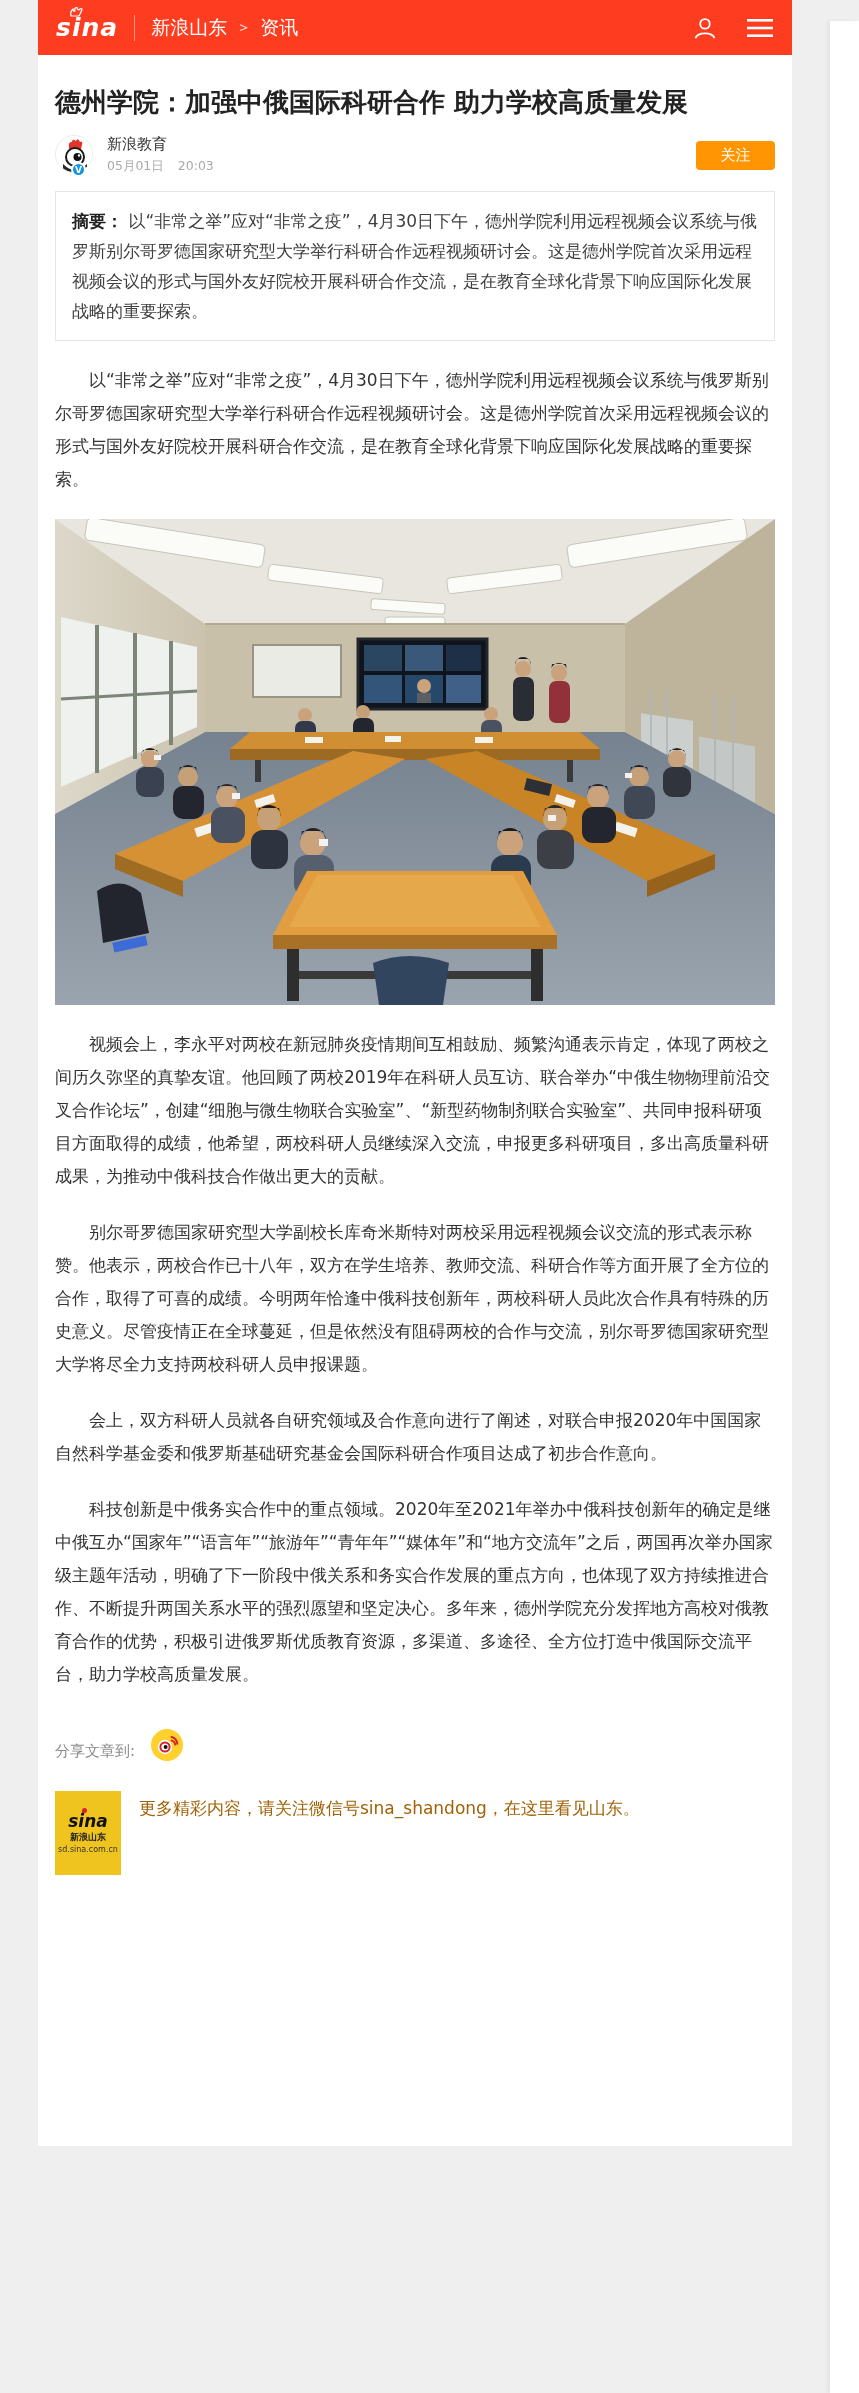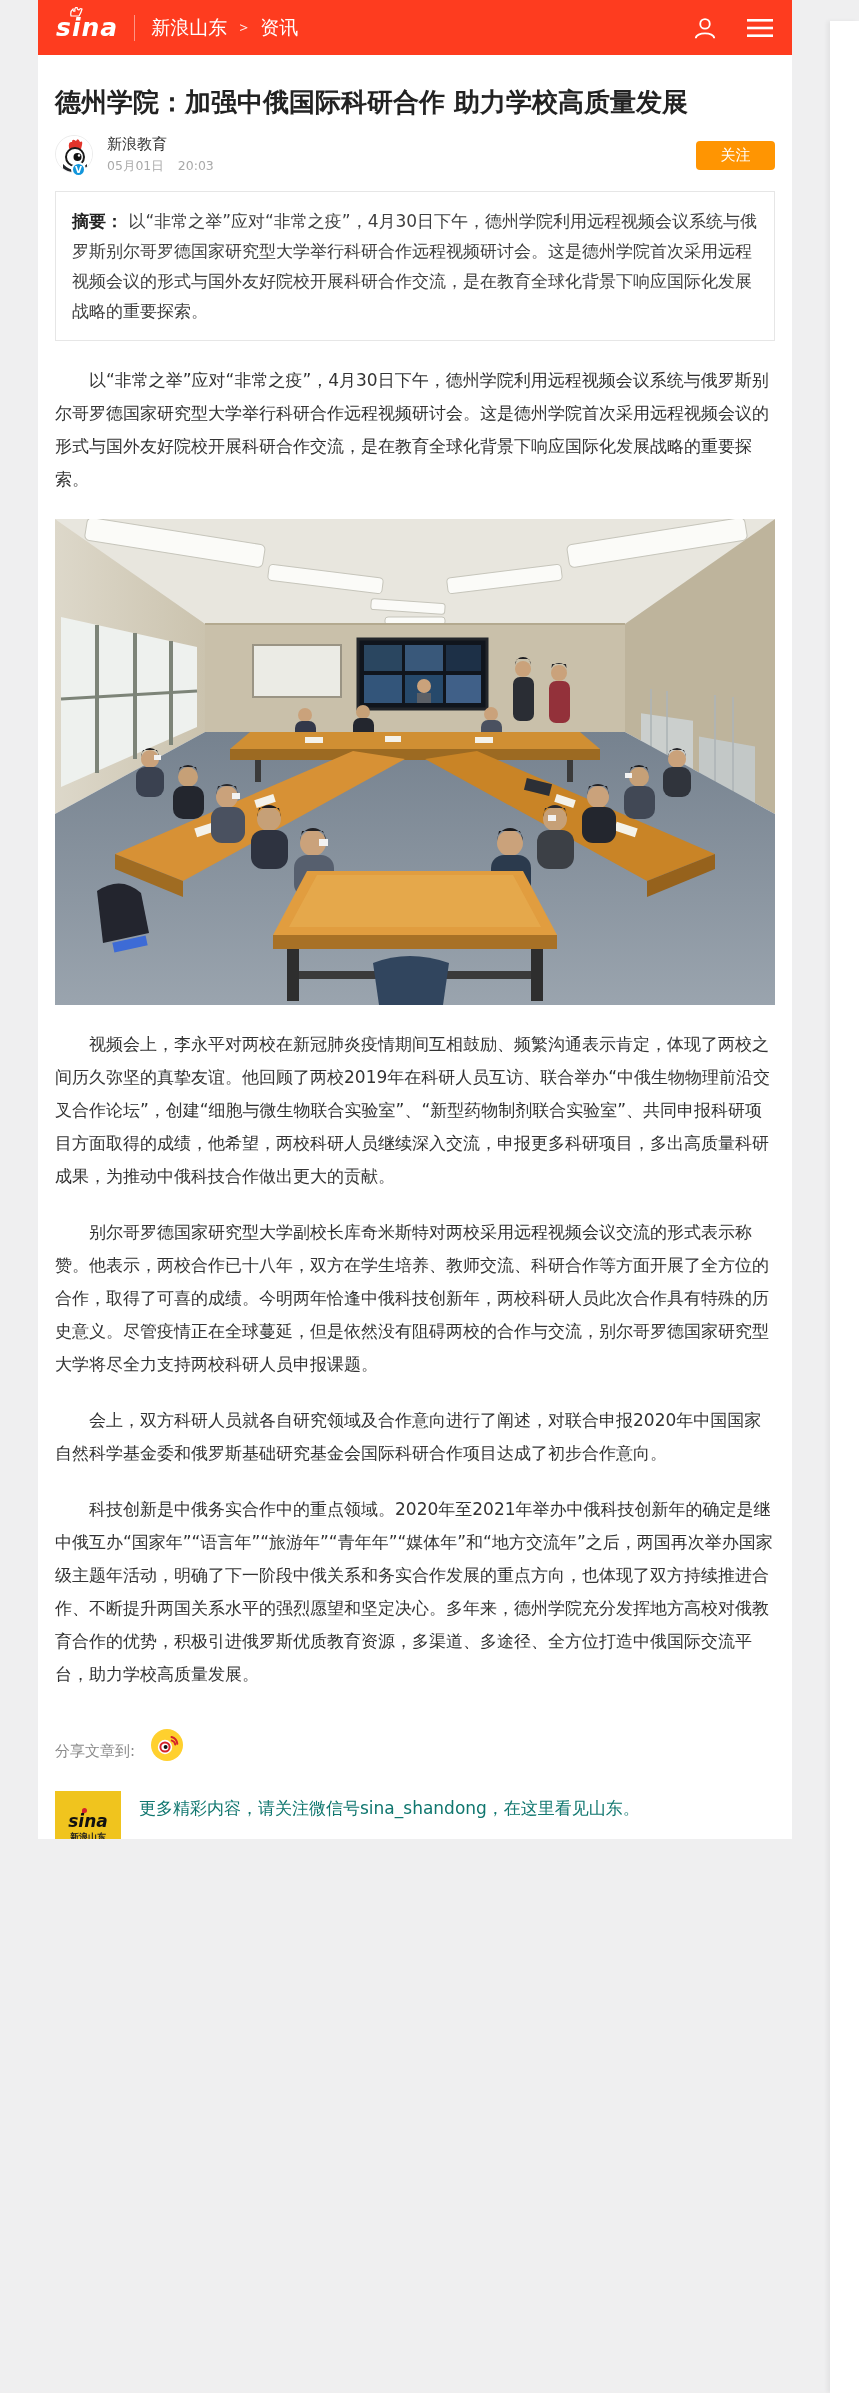--- a/index.html
+++ b/index.html
@@ -18,21 +18,21 @@
   }
   .logo { font-style:italic; font-weight:bold; font-size:25px; letter-spacing:1px; position:relative; line-height:1; }
   .logo svg { position:absolute; top:-8px; left:13px; }
   .tb-divider { width:1px; height:26px; background:rgba(255,255,255,.45); margin:0 16px; }
   .crumb { font-size:19px; color:#fff; text-decoration:none; }
   .crumb-sep { margin:0 9px; font-size:15px; opacity:.95; }
   .tb-right { margin-left:auto; display:flex; align-items:center; gap:28px; }
   .tb-icon { cursor:pointer; display:flex; }
 
   
-  .card { background:#fff; height:1784px; padding:22px 17px 10px; overflow:hidden; }
+  .card { background:#fff; height:2091px; padding:22px 17px 10px; overflow:hidden; }
 
   h1.title { font-size:26px; line-height:38px; margin:6px 0 14px; color:#222; font-weight:700; }
 
   .author-row { display:flex; align-items:center; margin:10px 0 16px; }
   .avatar-wrap { width:42px; height:40px; position:relative; margin-right:10px; }
   .avatar { width:38px; height:38px; border-radius:50%; border:1px solid #ececec; background:#fff; overflow:hidden; }
   .v-badge { position:absolute; left:16px; bottom:-2px; width:15px; height:15px; background:#1296db;
     border:2px solid #fff; border-radius:50%; color:#fff; font-size:9px; font-weight:bold;
     display:flex; align-items:center; justify-content:center; }
   .a-name { font-size:15px; color:#333; }
@@ -53,21 +53,21 @@
   .share-row { display:flex; align-items:flex-end; margin-top:38px; color:#8a8a8a; font-size:15px; }
   .share-row .weibo { margin-left:16px; cursor:pointer; display:flex; }
 
   .footer-box { display:flex; margin-top:30px; }
   .footer-logo { width:66px; height:84px; background:#f0c41e; flex:0 0 66px;
     display:flex; flex-direction:column; align-items:center; justify-content:center; gap:1px; }
   .fl-brand { font-weight:bold; font-style:italic; font-size:17px; color:#111; line-height:1; position:relative; }
   .fl-brand i { position:absolute; top:-5px; left:14px; width:5px; height:5px; background:#d5232a; border-radius:50% 50% 50% 0; }
   .fl-site { font-size:9px; color:#222; font-weight:bold; }
   .fl-url { font-size:8px; color:#333; }
-  .footer-text { font-size:17px; line-height:31px; color:#0f766e; margin-left:18px; padding-top:2px; }
+  .footer-text { font-size:17px; line-height:31px; color:#a16207; margin-left:18px; padding-top:2px; }
 
   .right-fragment { position:absolute; top:21px; right:0; width:29px; height:2372px; background:#fff;
     box-shadow:-3px 0 4px rgba(0,0,0,.05); }
 </style>
 </head>
 <body>
 
 <div class="col">
 
   <div class="topbar">

